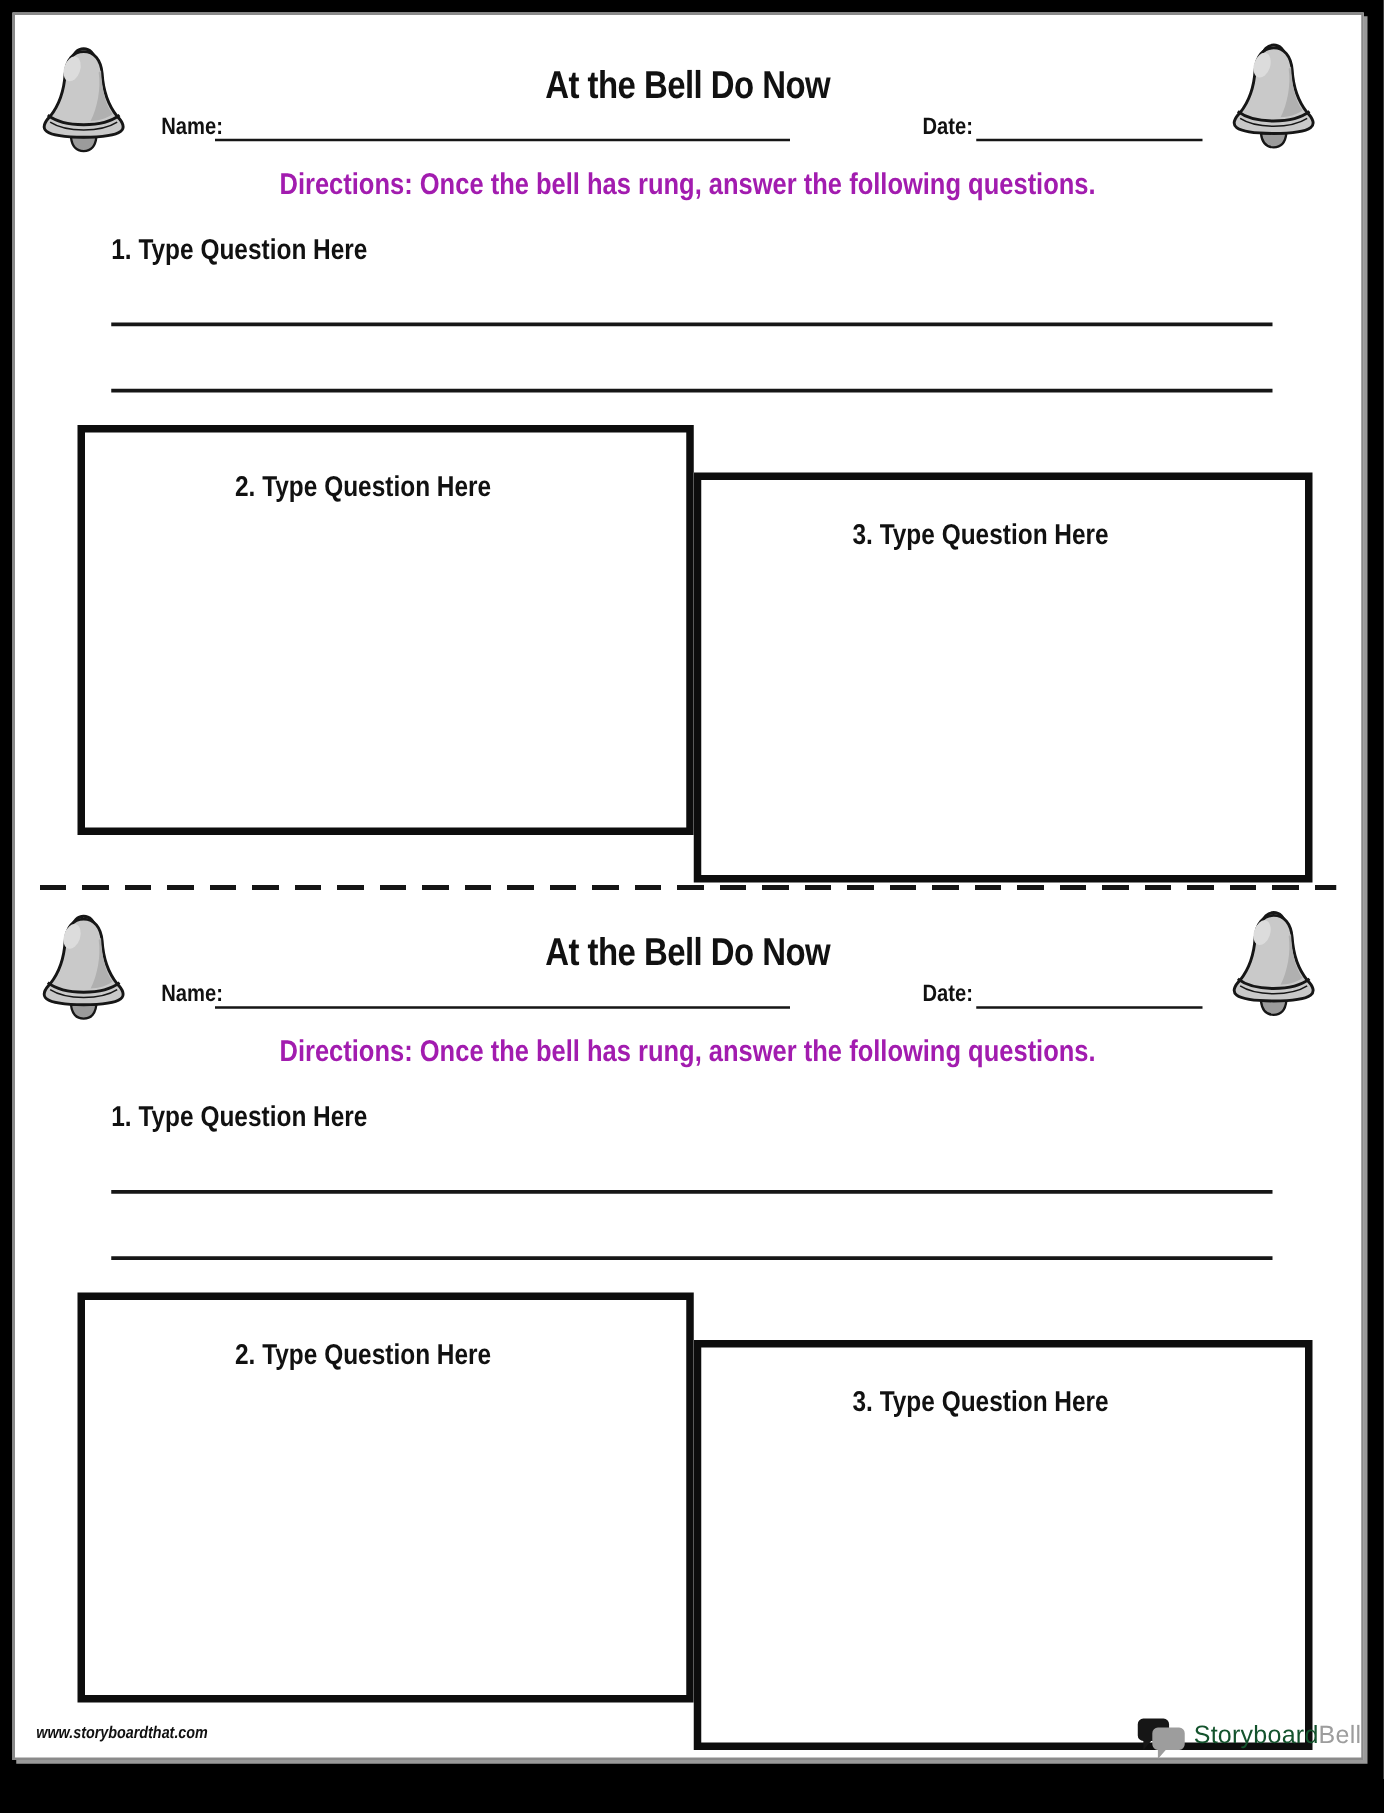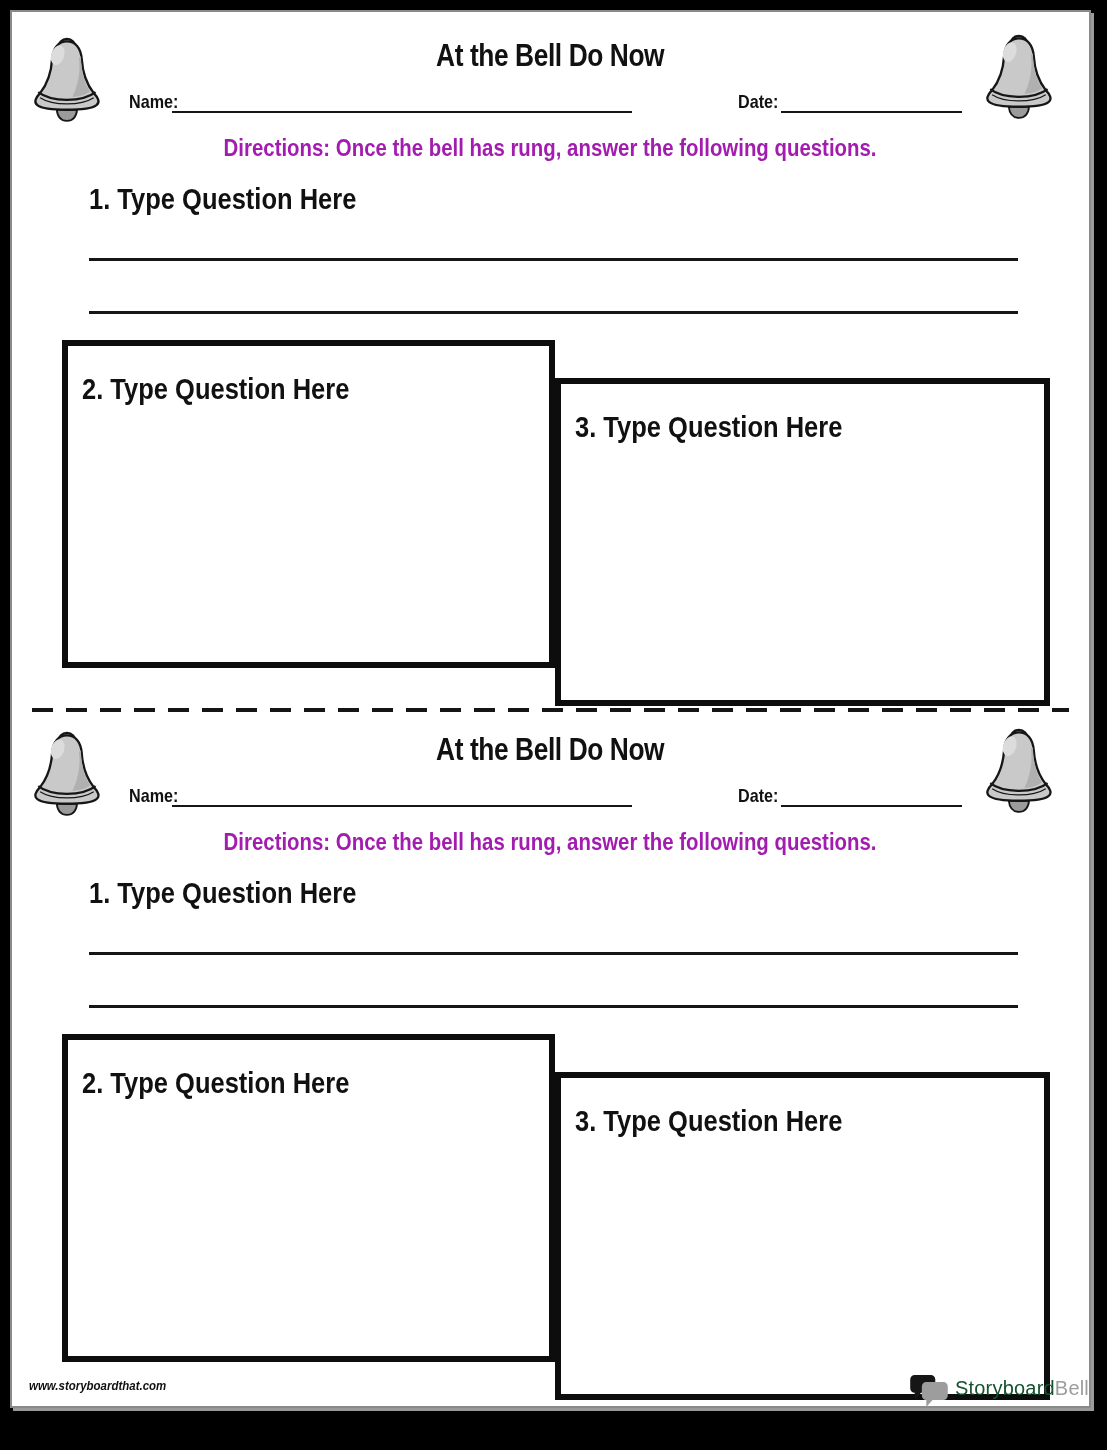--- a/index.html
+++ b/index.html
@@ -19,46 +19,47 @@
     box-shadow:3px 3px 0 #9a9a9a;
   }
   .half{position:absolute;left:0;width:100%;height:660px;}
   .half.sec0{top:0;}
   .half.sec1{top:694px;}
 
   .cond{display:inline-block;transform:scaleX(0.85);transform-origin:left center;white-space:nowrap;}
   .cond.center{transform-origin:center center;}
 
   .title{
-    position:absolute;left:0;right:0;top:20px;margin:4px;
+    position:absolute;left:0;right:0;top:20px;margin:16px;
     text-align:center;
     font-size:31px;font-weight:bold;color:#111;
     letter-spacing:-0.5px;line-height:40px;
   }
   .lbl{
     position:absolute;top:79px;
     font-size:19px;font-weight:bold;color:#111;line-height:22px;
   }
   .name-label{left:117px;}
   .date-label{left:726px;}
   .fill-line{position:absolute;height:0;border-bottom:2px solid #161616;}
   .name-line{left:160px;width:460px;top:99px;}
   .date-line{left:769px;width:181px;top:99px;}
   .directions{
     position:absolute;left:0;right:0;top:121px;
     text-align:center;font-size:24px;font-weight:bold;color:#a21caf;line-height:30px;
   }
-  .q{font-size:30px;font-weight:bold;color:#111;line-height:30px;}
+  .q{font-size:23px;font-weight:bold;color:#111;line-height:30px;}
   .q1{position:absolute;left:77px;top:172px;}
   .ans-line{position:absolute;left:77px;width:929px;height:0;border-bottom:3px solid #161616;}
   .a1{top:246px;}
   .a2{top:299px;}
   .boxes{
     position:absolute;left:50px;top:328px;width:988px;height:328px;
     display:flex;
+    text-align:center;
   }
   .qbox{
     box-sizing:border-box;height:100%;
     border:6px solid #0d0d0d;background:#fff;
     padding:28px 14px 0 14px;
   }
   .qbox.b2{width:493px;}
   .qbox.b3{width:495px;margin-top:38px;}
 
   .divider{

